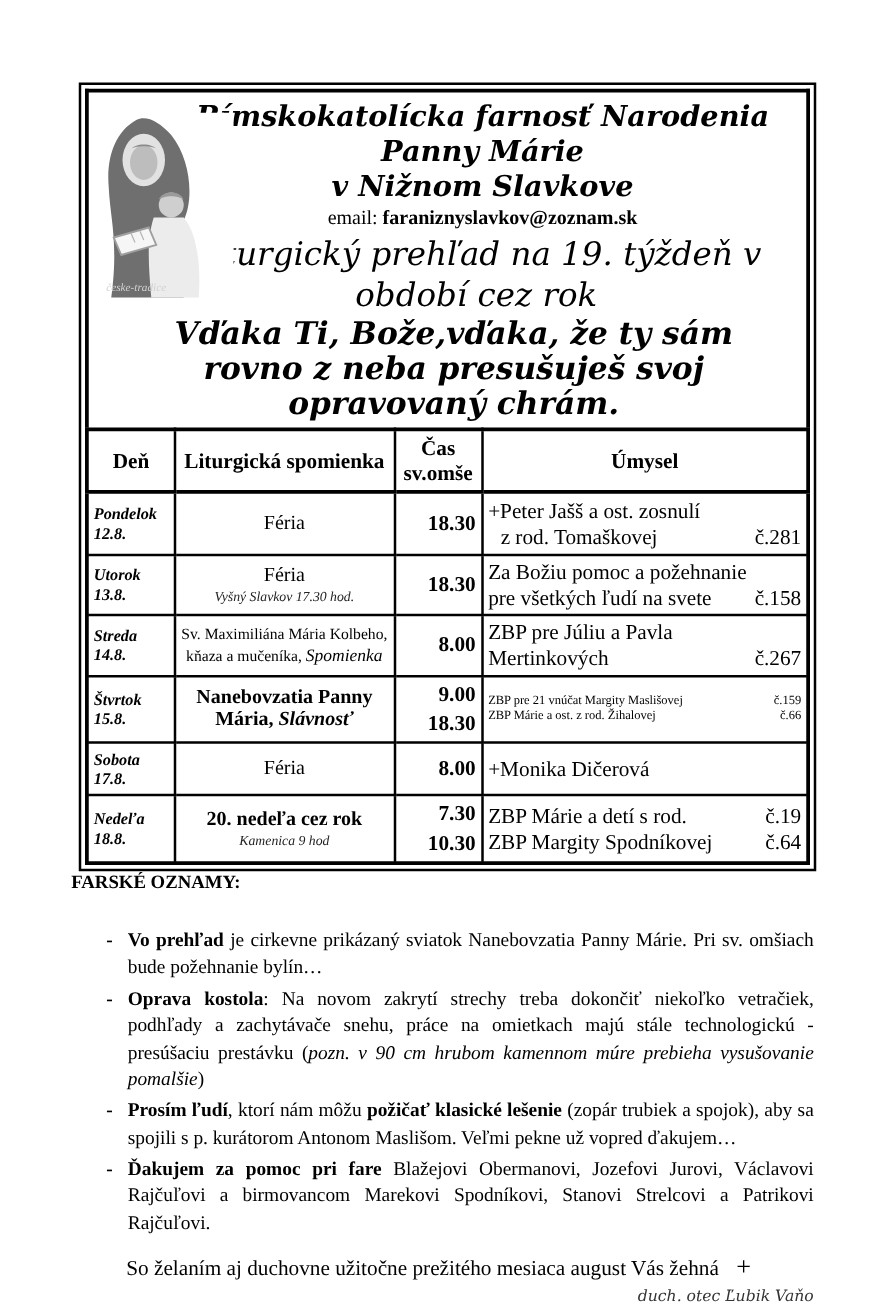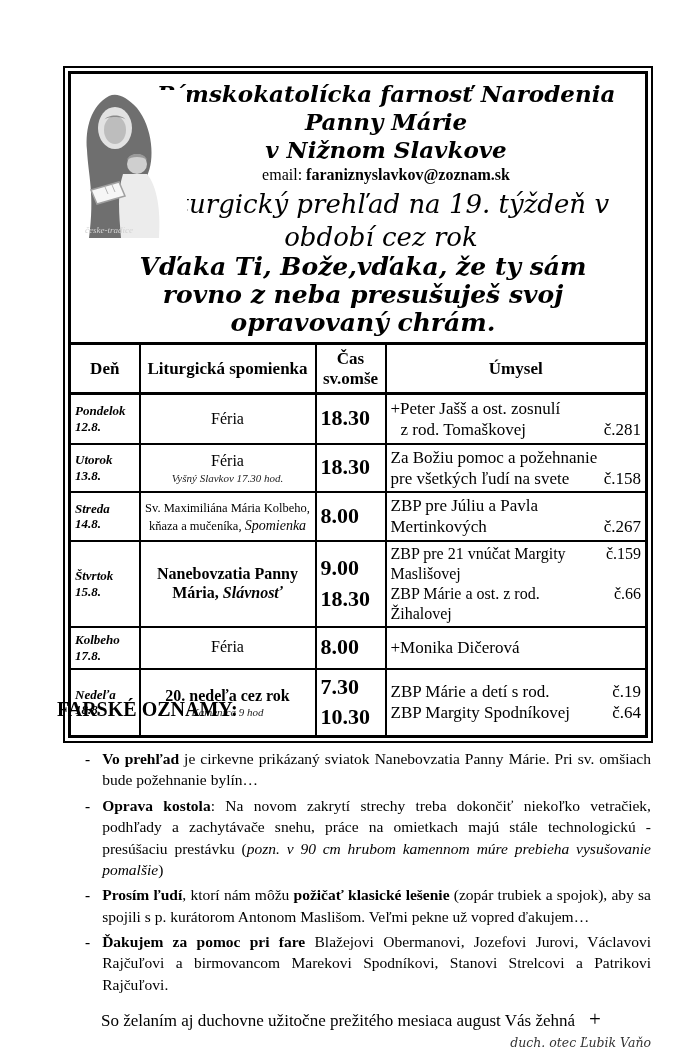--- a/index.html
+++ b/index.html
@@ -28,37 +28,37 @@
   table.sched thead th{border-bottom:3px solid #000;font-size:17px;font-weight:bold;text-align:center;}
   tbody tr:nth-child(1){height:50px;}
   tbody tr:nth-child(2){height:46px;}
   tbody tr:nth-child(3){height:45px;}
   tbody tr:nth-child(4){height:47px;}
   tbody tr:nth-child(5){height:42px;}
   tbody tr:nth-child(6){height:41px;}
   tbody tr:nth-child(7){height:57px;}
   td.day{font-weight:bold;font-style:italic;font-size:13px;line-height:1.2;}
   td.memorial{text-align:center;font-size:16px;line-height:1.15;}
-  td.time{text-align:left;font-weight:bold;font-size:22px;line-height:1.4;}
+  td.time{text-align:right;font-weight:bold;font-size:17px;line-height:1.4;}
   td.intent{font-size:17px;line-height:1.25;padding:2px 6px;}
   .intent-line{display:flex;justify-content:space-between;align-items:baseline;}
-  .intent-line.small{font-size:16px;gap:25px;}
+  .intent-line.small{font-size:10px;gap:25px;}
   .intent-line.indent{padding-left:10px;gap:16px;}
   .num{margin-left:6px;white-space:nowrap;}
   .note{display:block;font-size:11px;font-style:italic;line-height:1.1;margin-top:1px;color:#222;}
   .r-n{}
   .r-b{font-weight:bold;}
   .r-i{font-style:italic;}
   .r-bi{font-weight:bold;font-style:italic;}
   .r-s{font-size:12.5px;}
   .r-si{font-size:14px;font-style:italic;}
 
   
   .announcements{position:absolute;left:57px;top:698px;width:594px;}
-  .ann-heading{font-weight:bold;font-size:20px;}
+  .ann-heading{font-weight:bold;font-size:15px;}
   ul.ann-list{margin:27px 0 0 28px;padding:0;list-style:none;}
   ul.ann-list li{display:flex;gap:12px;margin-bottom:4px;font-size:15.5px;
                  line-height:1.38;}
   .dash{font-weight:bold;flex:0 0 auto;}
   .ann-body{display:block;text-align:justify;flex:1 1 auto;}
   .closing{margin-top:12px;padding-left:44px;font-size:17px;}
   .cross{font-size:21px;margin-left:14px;font-weight:normal;}
   .signature{text-align:right;font-style:italic;font-size:12.5px;margin-top:3px;color:#333;
              font-family:"DejaVu Serif",serif;}
 </style>
@@ -194,21 +194,21 @@
                 <span class="num">č.159</span>
               </div>
               <div class="intent-line small">
                 <span>ZBP Márie a ost. z rod. Žihalovej</span>
                 <span class="num">č.66</span>
               </div>
             </td>
           </tr>
           <tr>
             <td class="day">
-              <div>Kolbeho</div>
+              <div>Sobota</div>
               <div>17.8.</div>
             </td>
             <td class="memorial">
               <div><span class="r-n">Féria</span></div>
             </td>
             <td class="time">
               <div>8.00</div>
             </td>
             <td class="intent">
               <div class="intent-line">

